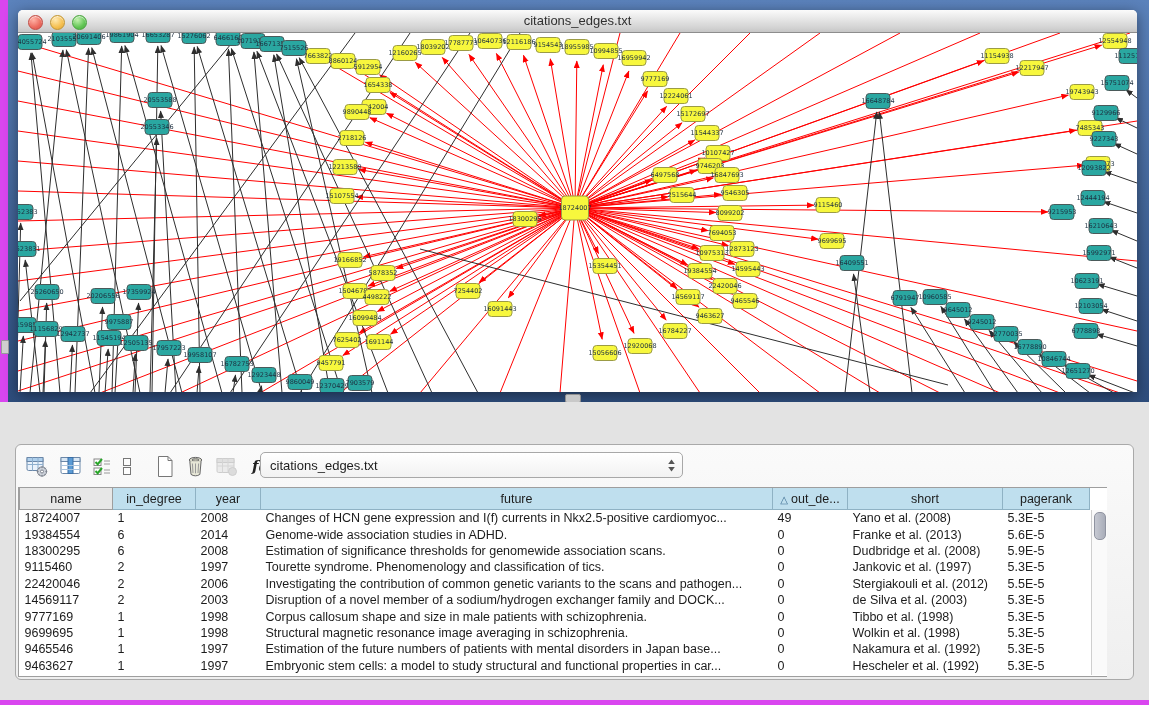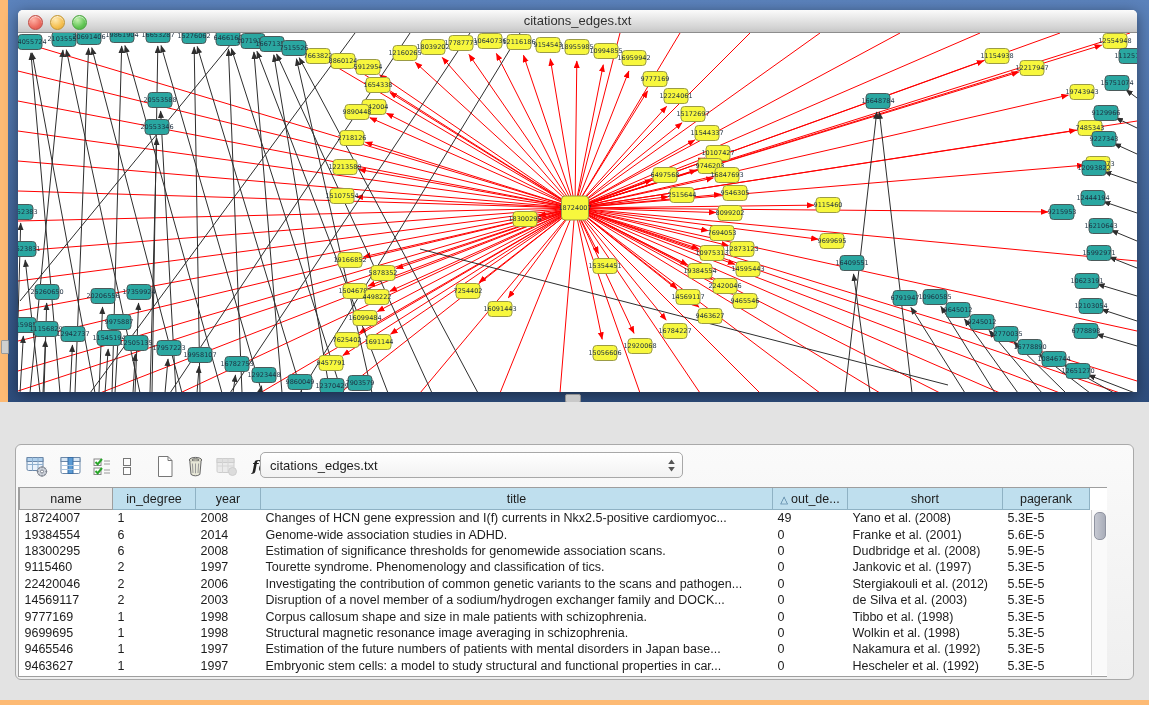--- a/index.html
+++ b/index.html
@@ -1,16 +1,16 @@
 <!DOCTYPE html>
 <html><head>
 <meta charset="utf-8">
 <style>
   html,body{margin:0;padding:0;}
-  .app{position:relative;width:1149px;height:705px;background:#fdba74;font-family:"Liberation Sans",sans-serif;overflow:hidden;}
+  .app{position:relative;width:1149px;height:705px;background:#d946ef;font-family:"Liberation Sans",sans-serif;overflow:hidden;}
 
   
   .desktop{position:absolute;left:8px;top:0;width:1141px;height:402px;background:linear-gradient(#5b82bb,#2e4d7c);}
   .west-grip{position:absolute;left:1px;top:340px;width:6px;height:12px;background:#cfcfcf;border:1px solid #9a9a9a;border-radius:1px;}
   .net-window{position:absolute;left:10px;top:10px;width:1119px;height:382px;border-radius:5px 5px 0 0;box-shadow:0 3px 14px rgba(0,0,0,.45);background:#fff;}
   .titlebar{position:absolute;left:0;top:0;right:0;height:22px;border-radius:5px 5px 0 0;background:linear-gradient(#fbfbfb,#d3d3d3 80%,#c6c6c6);border-bottom:1px solid #8d8d8d;}
   .title-text{position:absolute;left:0;right:0;top:3px;text-align:center;font-size:13px;color:#303030;}
   .lights{position:absolute;left:10px;top:4.5px;display:flex;gap:7px;}
   .light{width:13px;height:13px;border-radius:50%;box-shadow:inset 0 1px 1px rgba(255,255,255,.7);}
   .light.red{background:radial-gradient(circle at 35% 30%,#ffb3a6,#ec6a5e 60%,#d5504a);border:1px solid #c14a42;}
@@ -571,21 +571,21 @@
               <col style="width: 512px;">
               <col style="width: 75px;">
               <col style="width: 155px;">
               <col style="width: 87px;">
             </colgroup>
           <thead>
               <tr id="hdr-row">
                 <th class="gray">name</th>
                 <th>in_degree</th>
                 <th>year</th>
-                <th>title</th>
+                <th>future</th>
                 <th><span class="sort-tri">△</span>out_de...</th>
                 <th>short</th>
                 <th>pagerank</th>
               </tr>
             </thead>
           <tbody id="body-rows">
               <tr>
                 <td>18724007</td>
                 <td>1</td>
                 <td>2008</td>
@@ -593,21 +593,21 @@
                 <td>49</td>
                 <td>Yano et al. (2008)</td>
                 <td>5.3E-5</td>
               </tr>
               <tr>
                 <td>19384554</td>
                 <td>6</td>
                 <td>2014</td>
                 <td>Genome-wide association studies in ADHD.</td>
                 <td>0</td>
-                <td>Franke et al. (2001)</td>
+                <td>Franke et al. (2013)</td>
                 <td>5.6E-5</td>
               </tr>
               <tr>
                 <td>18300295</td>
                 <td>6</td>
                 <td>2008</td>
                 <td>Estimation of significance thresholds for genomewide association scans.</td>
                 <td>0</td>
                 <td>Dudbridge et al. (2008)</td>
                 <td>5.9E-5</td>

